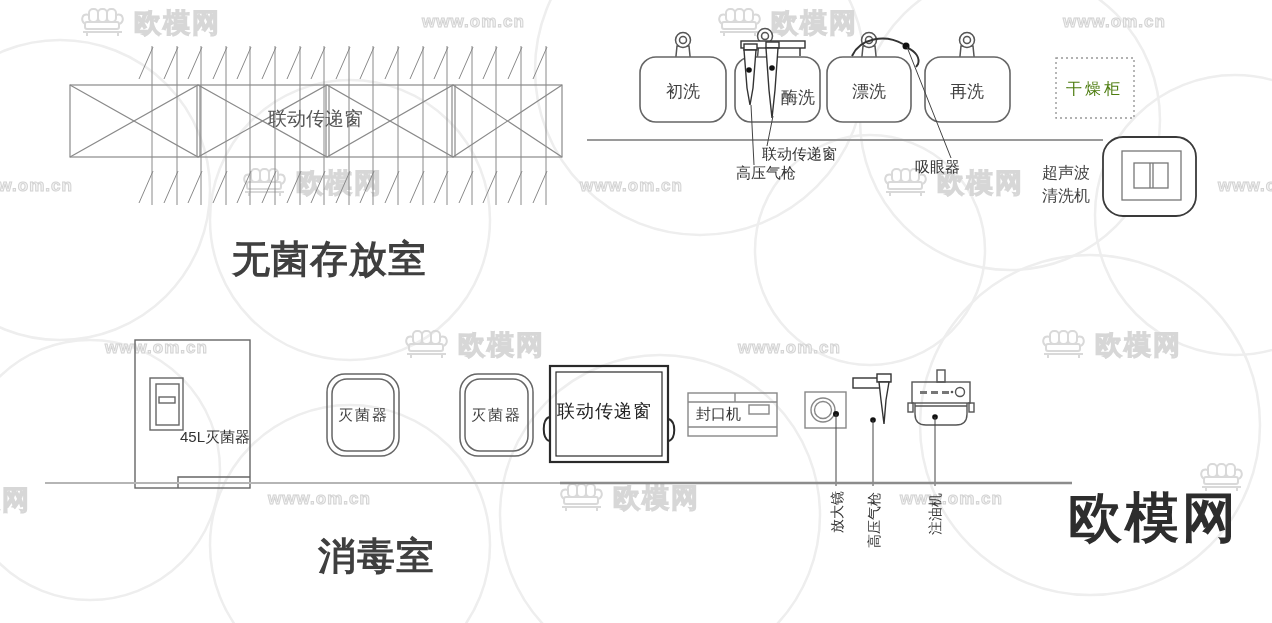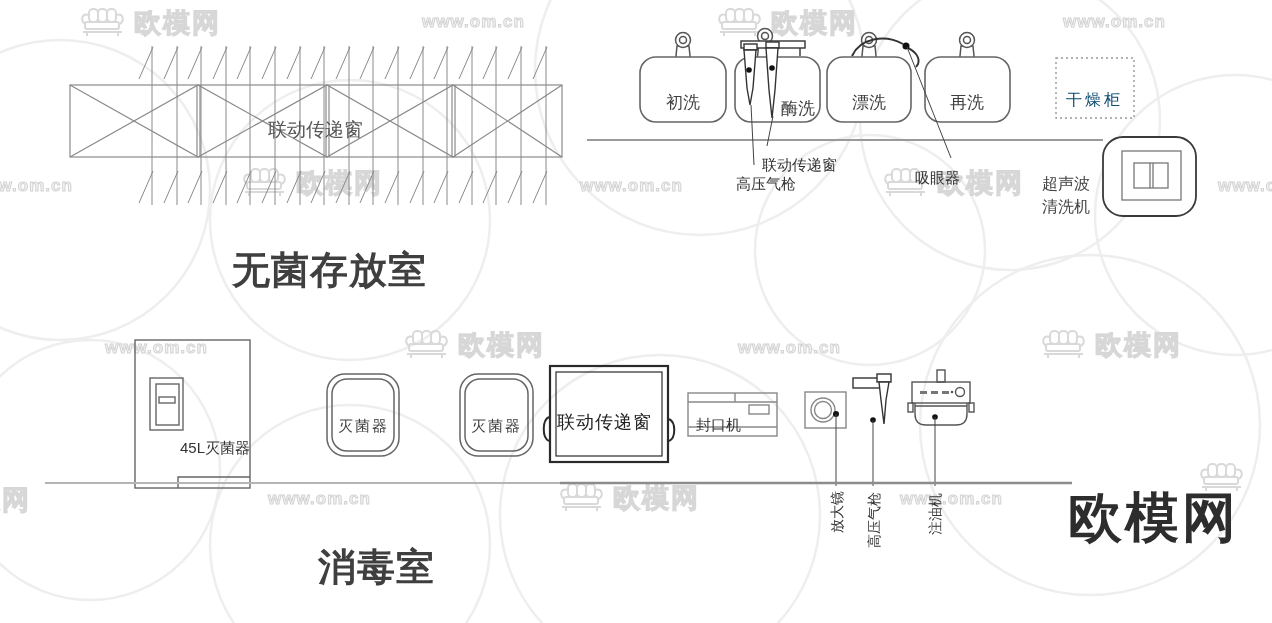--- a/index.html
+++ b/index.html
@@ -7,25 +7,25 @@
          font-family:"Liberation Sans",sans-serif;}
   svg{display:block;}
   .layer{position:absolute;left:0;top:0;}
   
   .wm{position:absolute;display:flex;align-items:center;gap:5px;z-index:1;pointer-events:none;}
   .wm-txt{font-size:27px;font-weight:bold;letter-spacing:2px;color:#f7f7f7;
           -webkit-text-stroke:1.2px #d7d7d7;white-space:nowrap;}
   .wm-url{position:absolute;z-index:1;font-size:17px;font-weight:bold;letter-spacing:1px;
           color:#f5f5f5;-webkit-text-stroke:1px #d3d3d3;white-space:nowrap;}
   
-  .lbl{position:absolute;z-index:3;color:#3a3a3a;white-space:nowrap;font-size:15px;margin-top:11px;}
+  .lbl{position:absolute;z-index:3;color:#3a3a3a;white-space:nowrap;font-size:15px;}
   .cab{font-size:19px;color:#555;}
   .sink{font-size:17px;color:#3f3f3f;}
   .small{font-size:15px;color:#333;}
-  .dry{font-size:16px;letter-spacing:3px;color:#0c4a6e;}
+  .dry{font-size:16px;letter-spacing:3px;color:#4d7c0f;}
   .ultra{font-size:16px;line-height:23px;white-space:pre-line;color:#444;}
   .inner15{font-size:15px;letter-spacing:2px;color:#404040;}
   .tw{font-size:18px;letter-spacing:1px;color:#222;}
   .room{font-size:38px;font-weight:bold;color:#3f3f3f;letter-spacing:1px;text-align:center;}
   .vlbl{position:absolute;z-index:3;width:90px;height:16px;font-size:14px;color:#333;
         text-align:center;transform:rotate(-90deg);white-space:nowrap;}
   .logo-brand{position:absolute;z-index:3;font-size:54px;font-weight:bold;color:#2d2d2d;letter-spacing:3px;}
   .logo-id{position:absolute;z-index:3;font-size:34px;color:#2d2d2d;letter-spacing:1px;}
 </style>
 </head>

